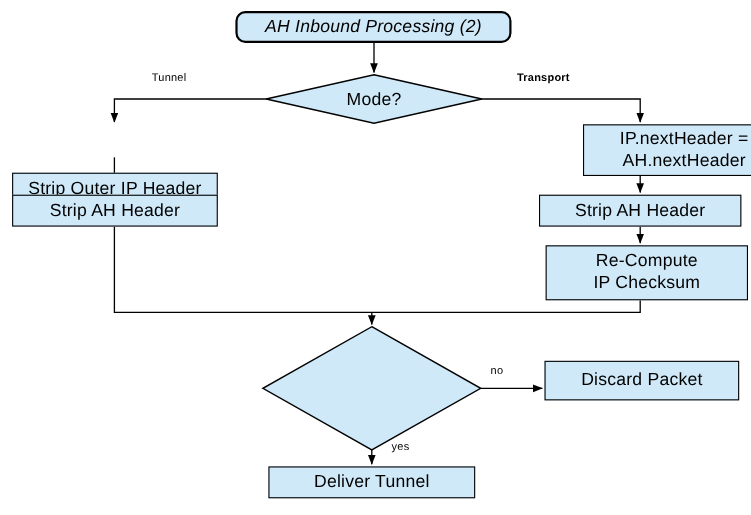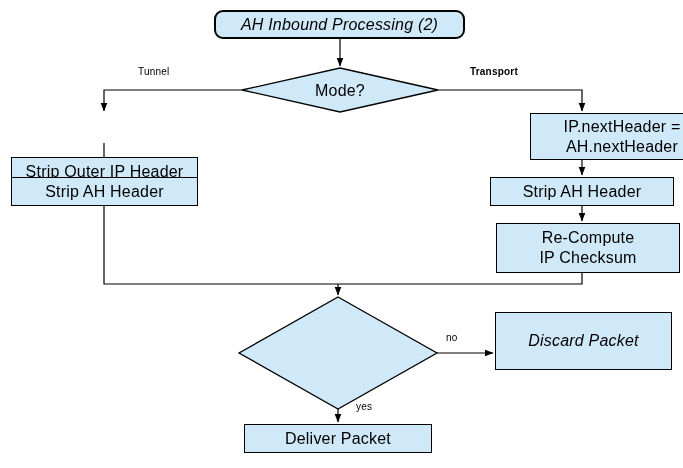--- a/index.html
+++ b/index.html
@@ -87,23 +87,23 @@
   <div class="node" style="left:11px;top:177px;width:187px;height:29px;">Strip AH Header</div>
 
   <div class="node" style="left:490px;top:113px;width:184px;height:47px;margin-left:40px;">IP.nextHeader =
 AH.nextHeader</div>
 
   <div class="node" style="left:490px;top:177px;width:184px;height:29px;">Strip AH Header</div>
 
   <div class="node" style="left:496px;top:223px;width:184px;height:50px;">Re-Compute
 IP Checksum</div>
 
-  <div class="node" style="left:495px;top:312px;width:177px;height:58px;font-style:italic;">Discard Packet</div>
+  <div class="node" style="left:495px;top:328px;width:177px;height:36px;">Discard Packet</div>
 
-  <div class="node" style="left:244px;top:424px;width:188px;height:29px;">Deliver Packet</div>
+  <div class="node" style="left:244px;top:424px;width:188px;height:29px;">Deliver Tunnel</div>
 
   <div class="shape-label" style="left:242px;top:80px;width:196px;height:20px;">Mode?</div>
 
 
   <div class="edge-label" style="left:138px;top:64px;width:60px;">Tunnel</div>
 
   <div class="edge-label" style="left:470px;top:64px;width:84px;font-weight:bold;">Transport</div>
 
   <div class="edge-label" style="left:446px;top:330px;width:28px;">no</div>
 

